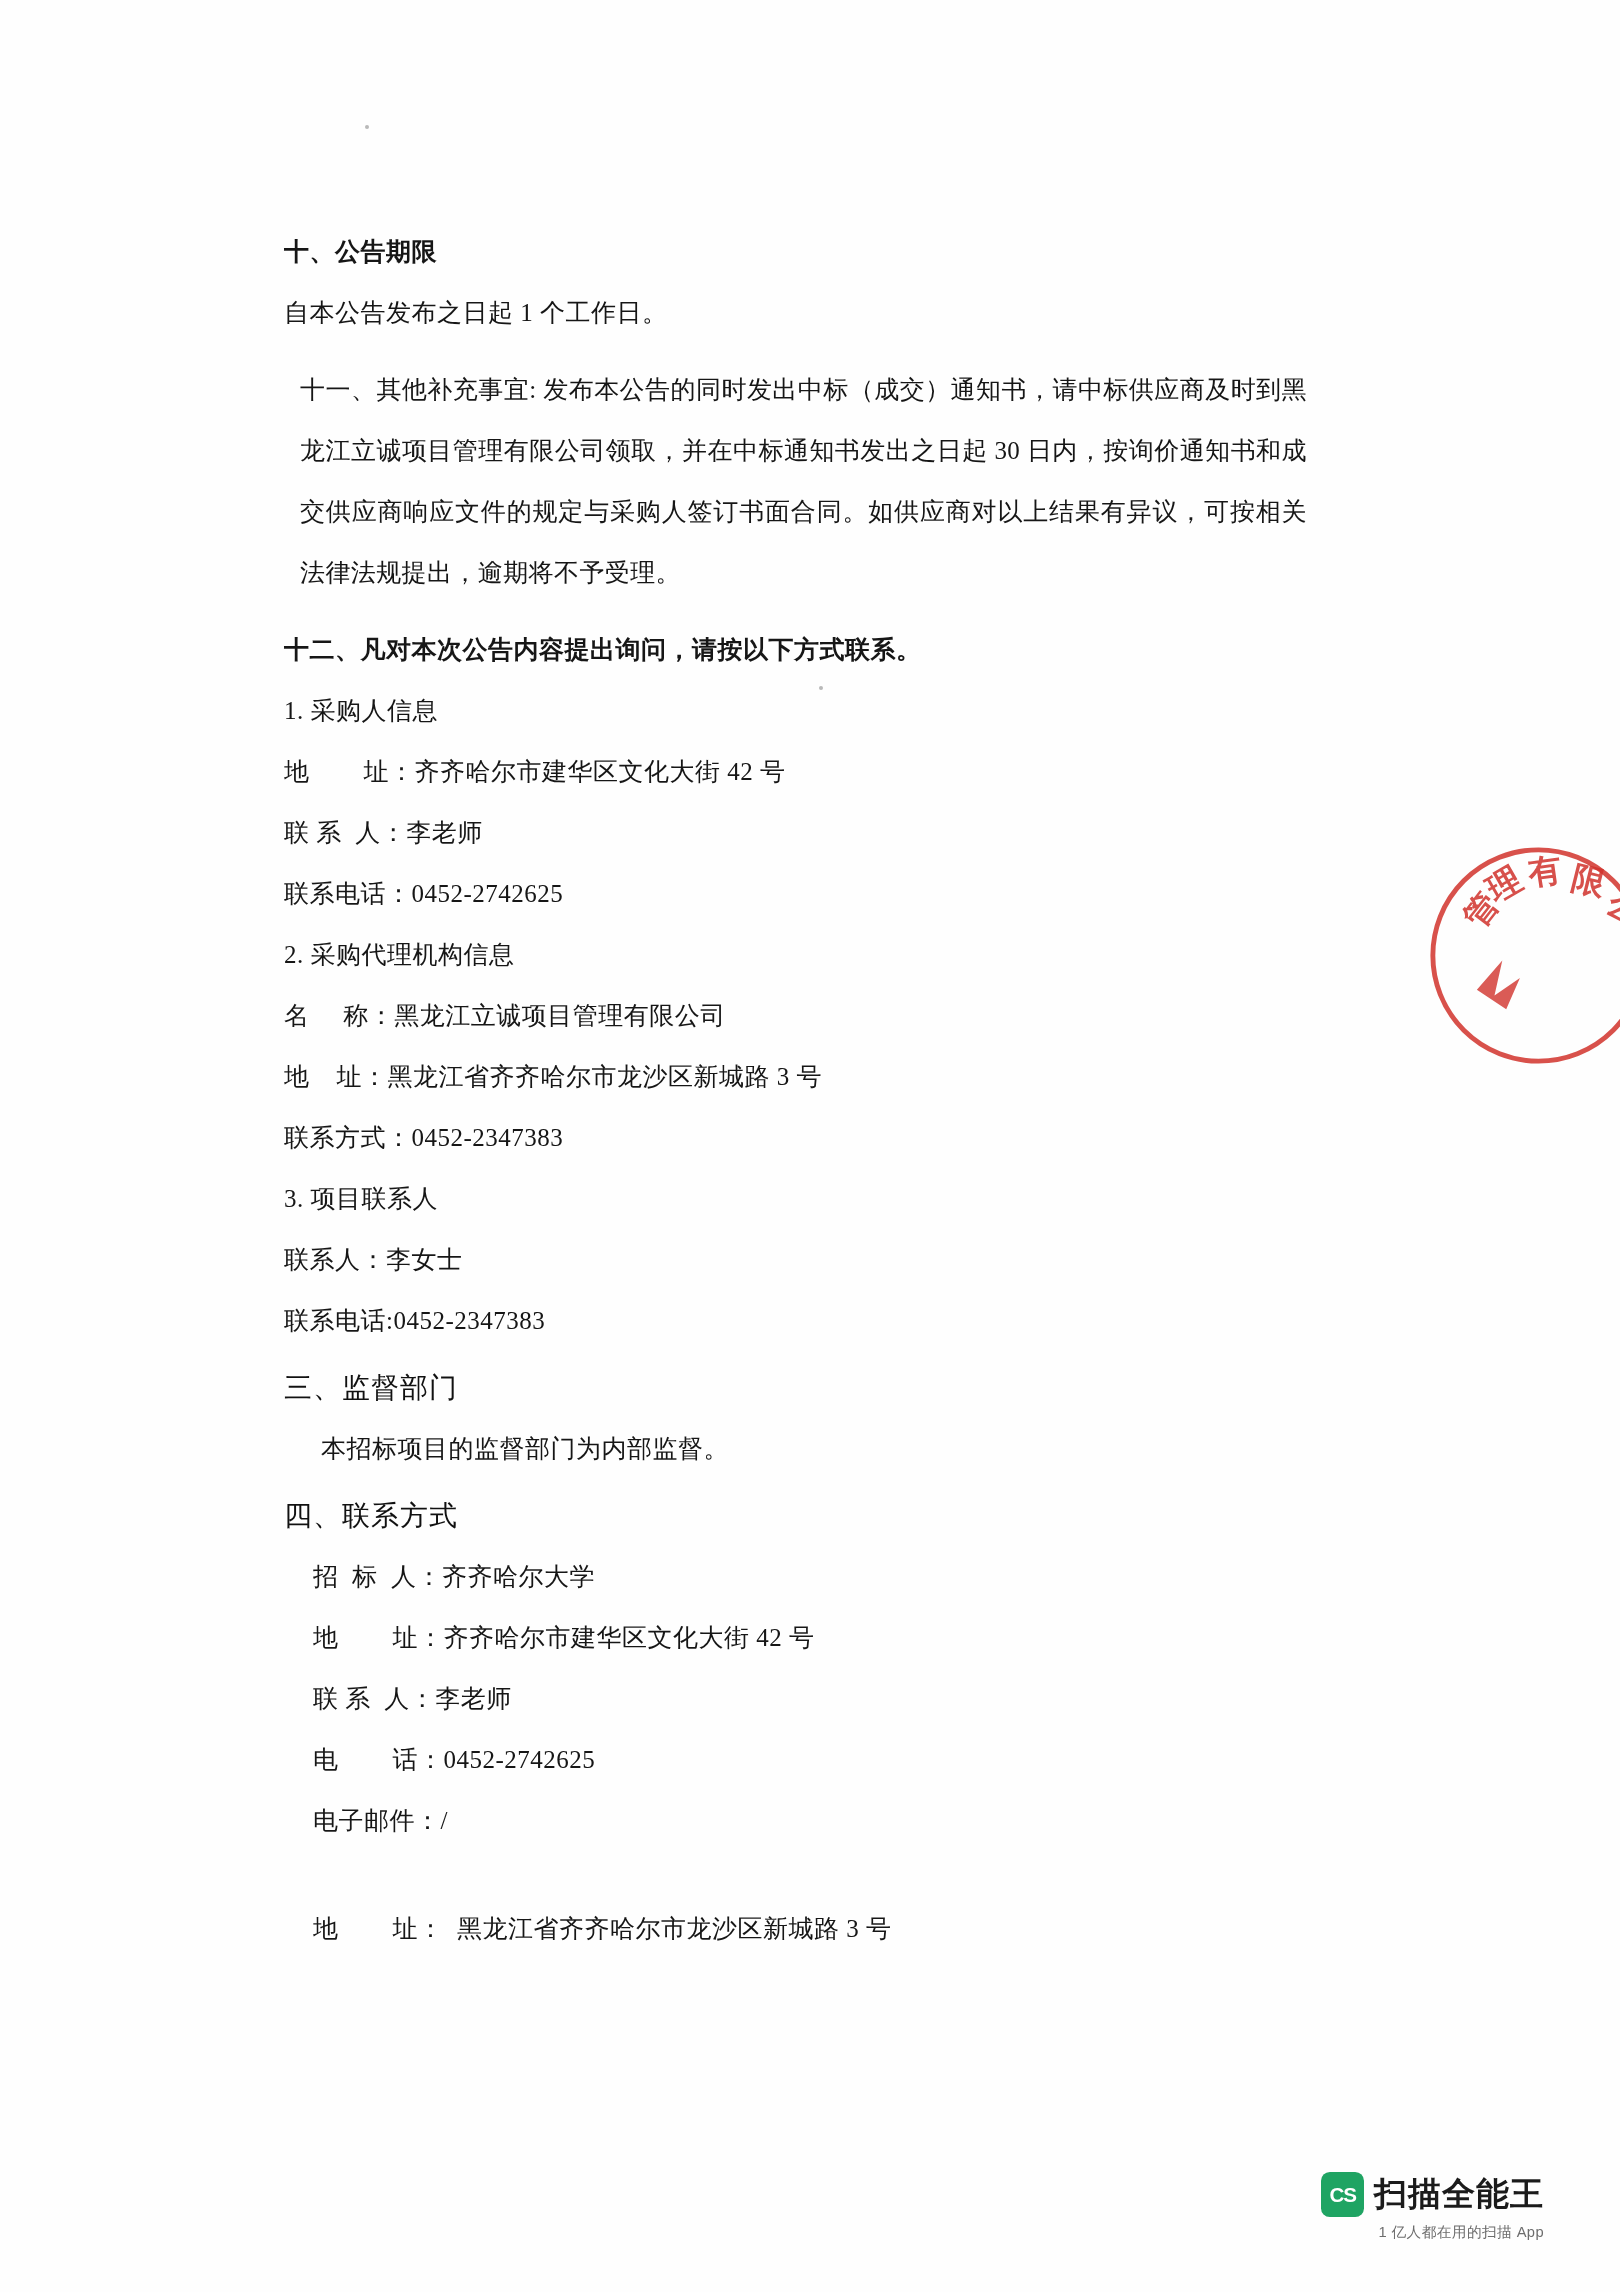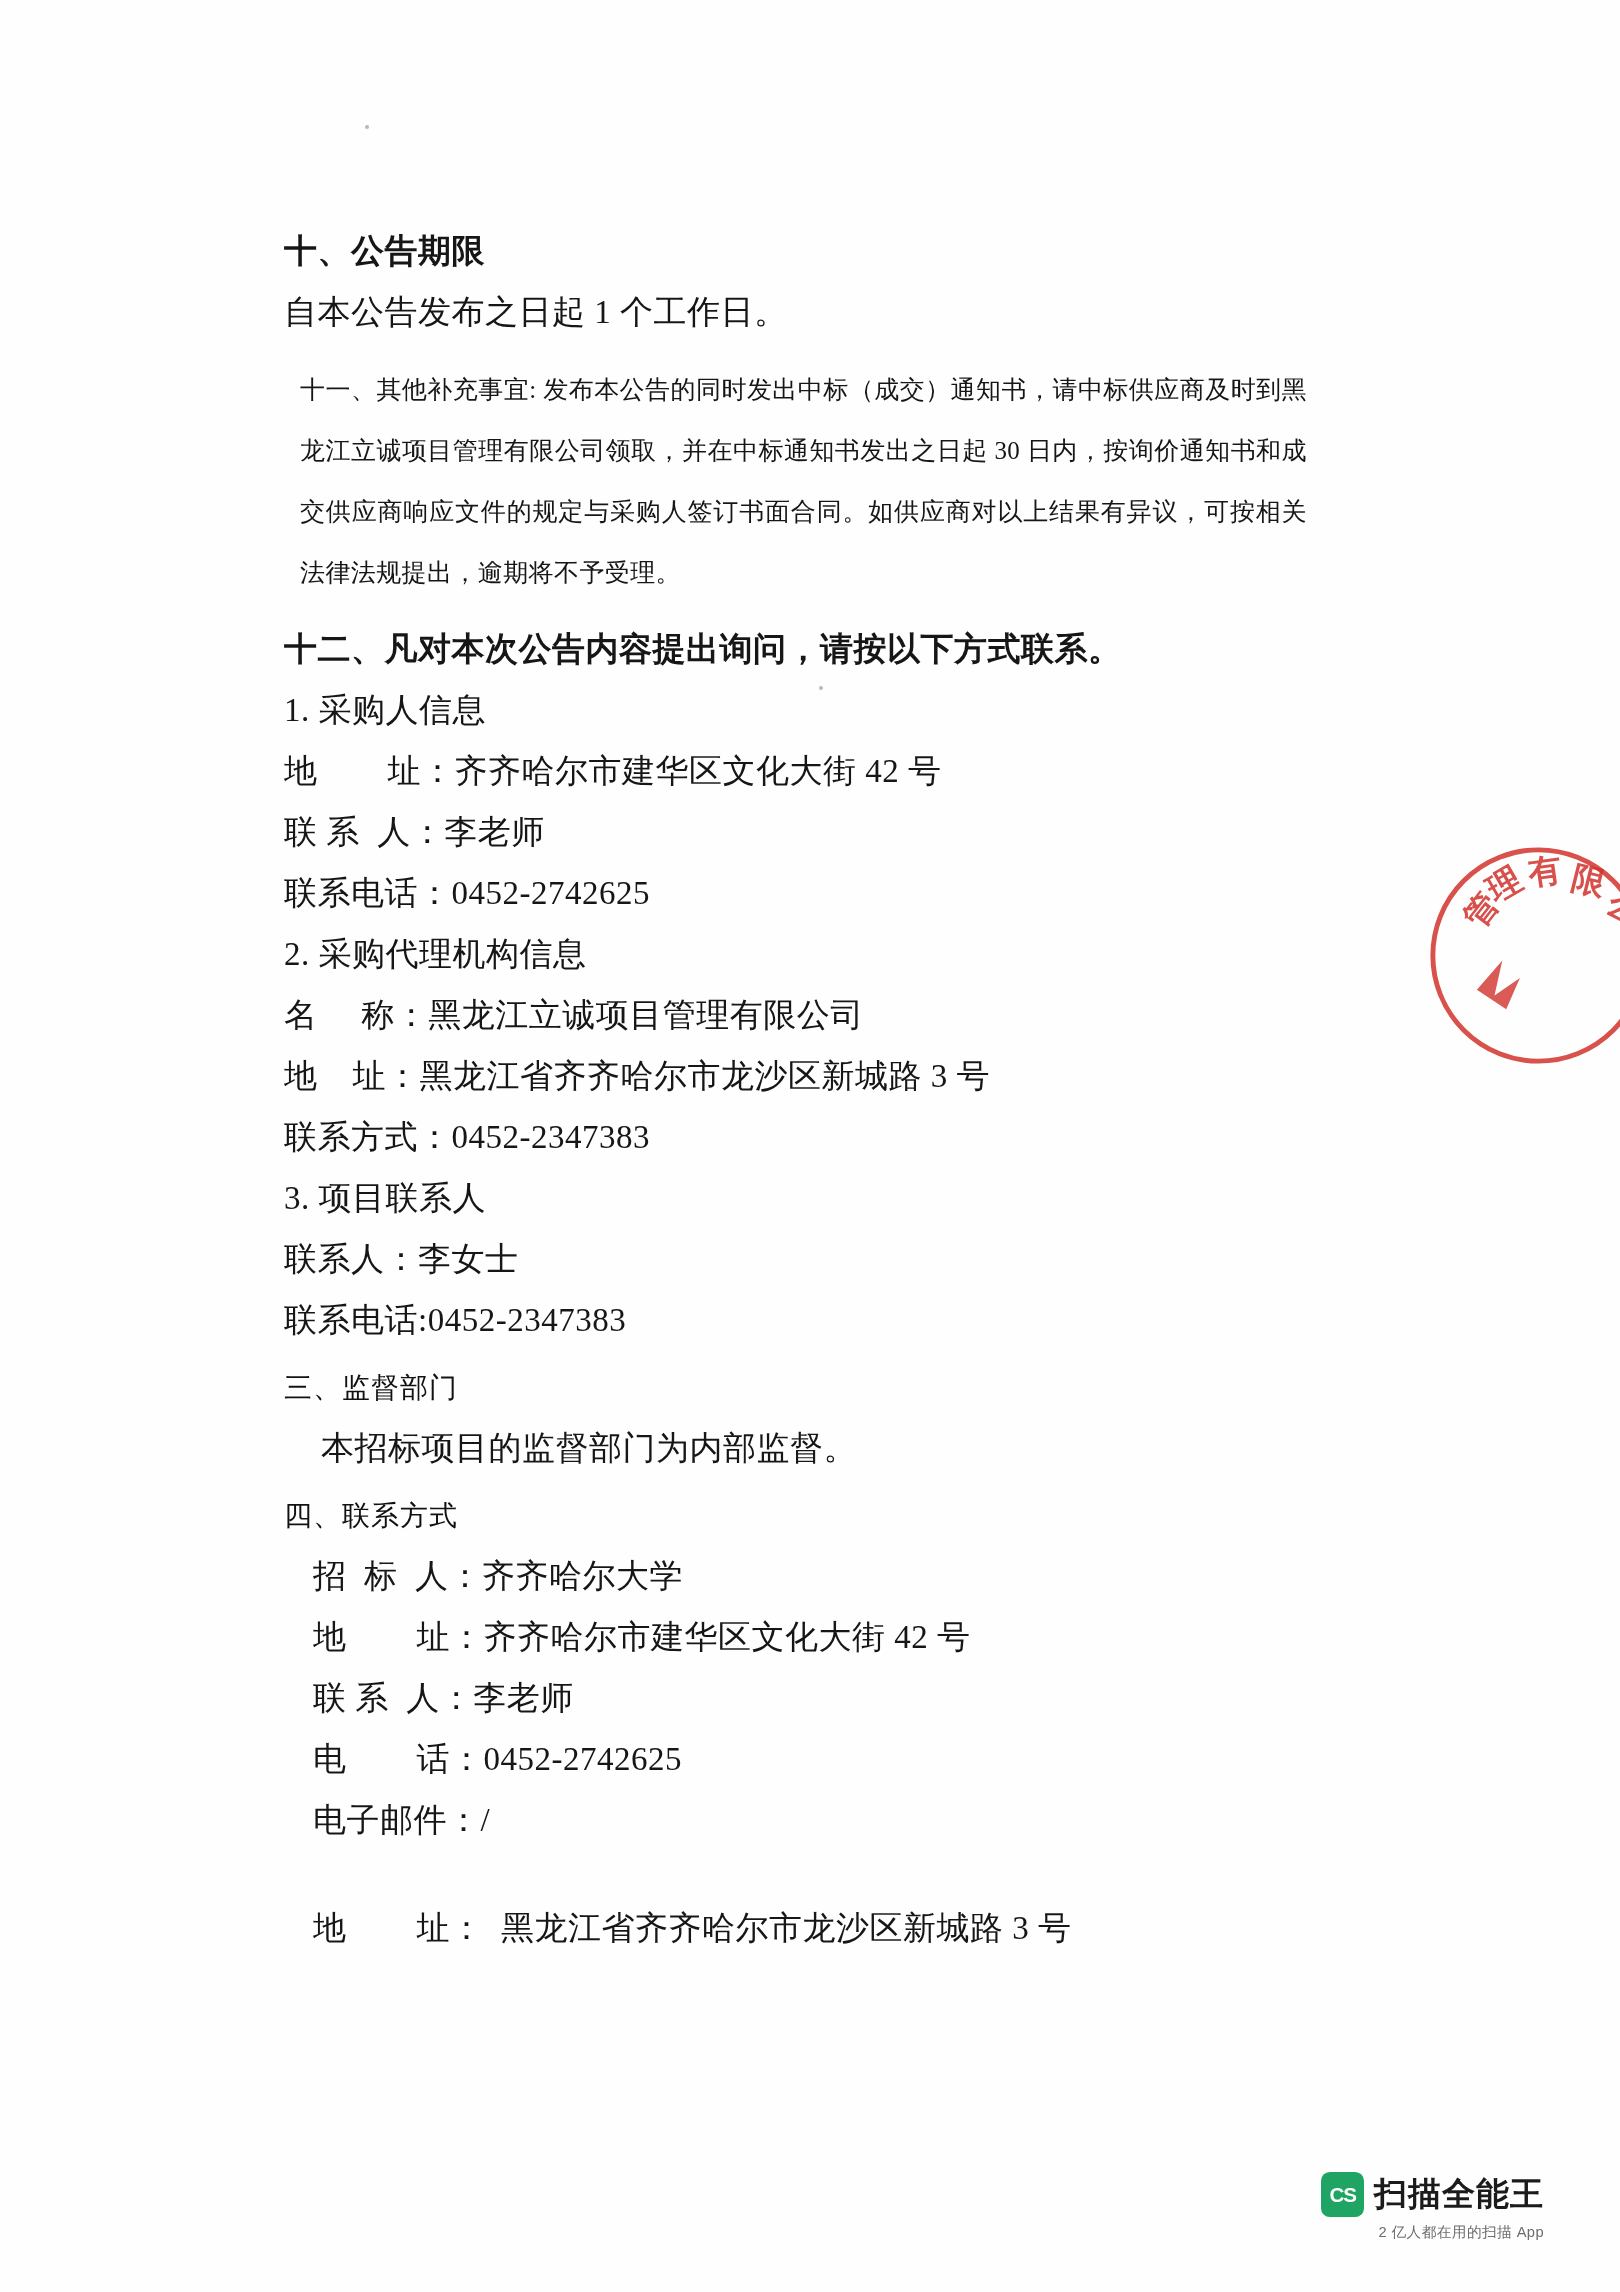--- a/index.html
+++ b/index.html
@@ -23,21 +23,21 @@
 
   .content {
     position: absolute;
     left: 284px;
     top: 221px;
     width: 1039px;
   }
 
   
   .line {
-    font-size: 33px;
+    font-size: 25px;
     line-height: 61px;
     letter-spacing: 0.5px;
     white-space: pre-wrap;
     color: #161616;
   }
   .line.bold {
     font-weight: bold;
   }
   .para {
     font-size: 25px;
@@ -190,17 +190,17 @@
         <text transform="rotate(36 194 82)" x="176" y="76">公</text>
       </g>
     </svg>
   </div>
 
   <div class="cs-footer">
     <div class="cs-row">
       <div class="cs-badge">CS</div>
       <div class="cs-title">扫描全能王</div>
     </div>
-    <div class="cs-sub">2 亿人都在用的扫描 App</div>
+    <div class="cs-sub">1 亿人都在用的扫描 App</div>
   </div>
 
 </div>
 
 
 </body></html>

